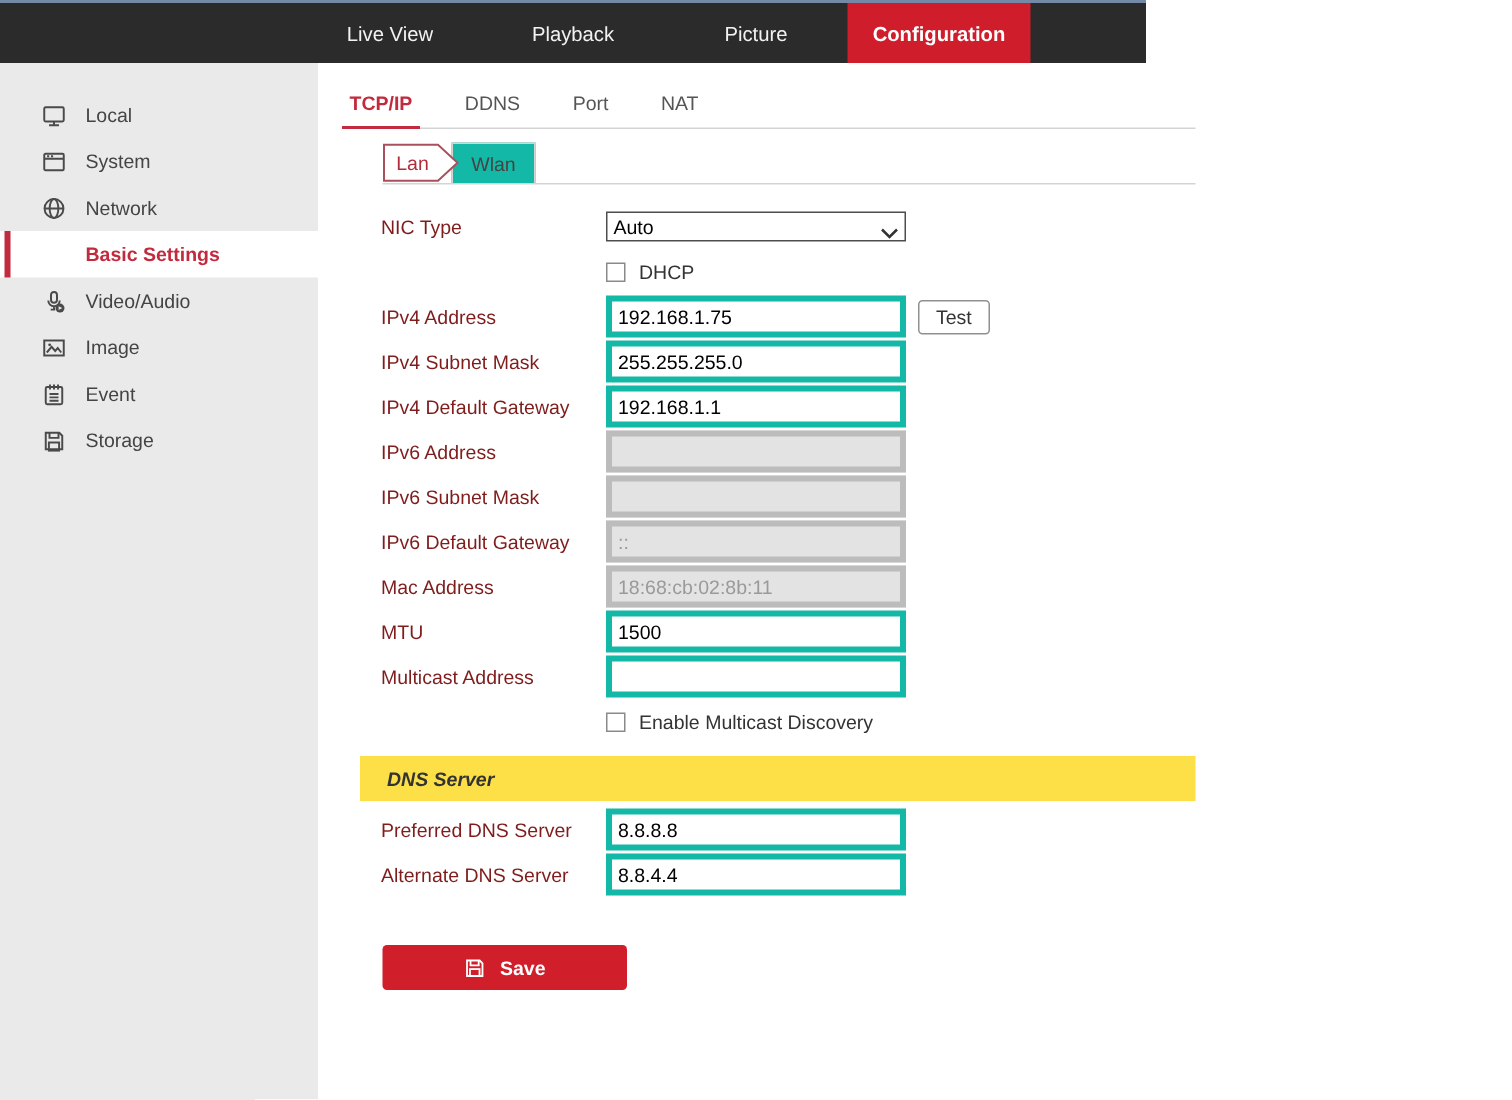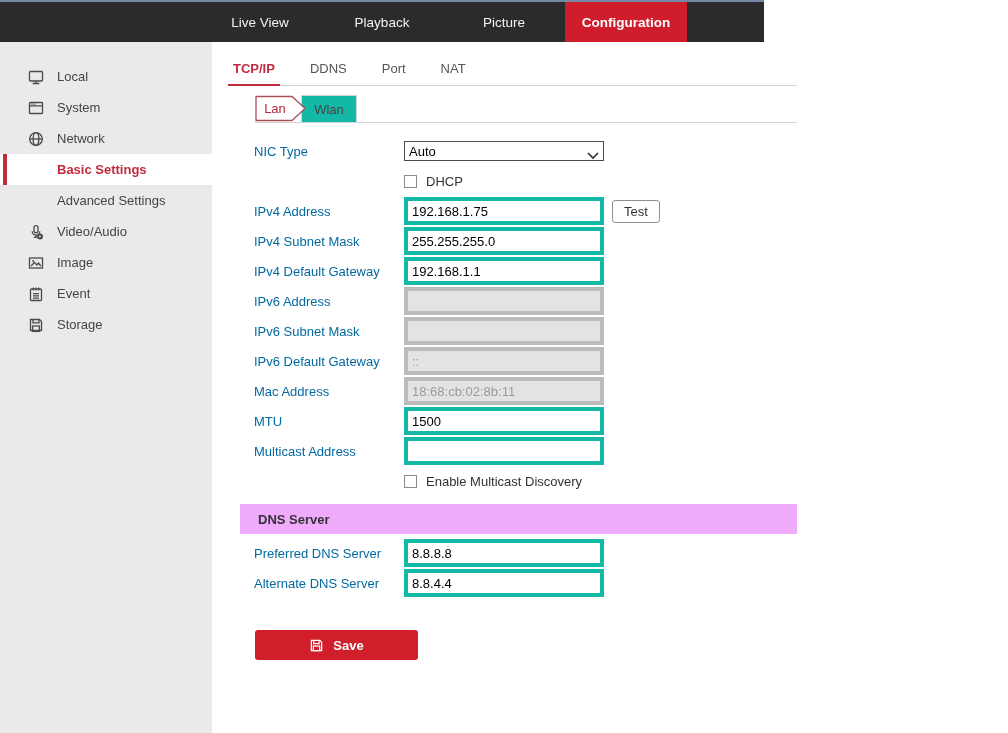--- a/index.html
+++ b/index.html
@@ -46,40 +46,40 @@
   .subtab-lan .st-label { position:absolute; left:0; top:0; width:40px; height:27px;
         display:flex; align-items:center; justify-content:center;
         color:#b32c3c; font-size:13px; }
   .subtab-wlan { width:56px; height:27px; margin-left:-6px; background:#14b8a6;
         border:1px solid #d4d4d4; border-bottom:none; display:flex; align-items:center;
         justify-content:center; font-size:13px; color:#444; cursor:pointer; }
 
   
   .form { margin:13px 0 0 42px; }
   .row { display:flex; align-items:center; height:30px; }
-  .flabel { width:150px; font-size:13px; color:#0369a1; flex:0 0 150px; }
+  .flabel { width:150px; font-size:13px; color:#7f1d1d; flex:0 0 150px; }
   input.txt { width:200px; height:20px; border:4px solid #14b8a6; background:#fff;
               font-family:"Liberation Sans",sans-serif; font-size:13px; color:#000;
               padding:10px 4px; outline:none; }
   input.txt:disabled { background:#e3e3e3; border-color:#bcbcbc; color:#9a9a9a; }
   .sel { position:relative; width:200px; height:20px; border:1px solid #4d4d4d; background:#fff;
          display:flex; align-items:center; font-size:13px; color:#000; padding-left:4px;
          cursor:pointer; }
   .sel .chev { position:absolute; right:4px; top:6px; }
   .btn { margin-left:8px; height:23px; padding:0 11px; background:#fff;
          border:1px solid #909090; border-radius:3px; font-family:"Liberation Sans",sans-serif;
          font-size:13px; color:#333; cursor:pointer; }
   .chk-row { padding-left:150px; }
   input.chk { appearance:none; -webkit-appearance:none; width:13px; height:13px;
               border:1px solid #8a8a8a; background:#fff; cursor:pointer; }
   .chk-label { font-size:13px; color:#333; margin-left:9px; }
 
-  .dns-band { margin:8px 0 0 28px; width:557px; height:30px; background:#f0abfc;
+  .dns-band { margin:8px 0 0 28px; width:557px; height:30px; background:#fde047;
               display:flex; align-items:center; padding-left:18px;
-              font-size:13px; font-weight:bold; color:#333; }
+              font-size:13px; font-weight:bold; color:#333;font-style:italic; }
   .dns-rows { margin:4px 0 0 42px; }
 
   .save-btn { margin:32px 0 0 43px; width:163px; height:30px; background:#d01f2b;
               border:none; border-radius:3px; color:#fff; font-size:13px; font-weight:bold;
               display:flex; align-items:center; justify-content:center; cursor:pointer;
               font-family:"Liberation Sans",sans-serif; }
   .save-btn svg { margin-right:9px; }
   .save-btn path, .save-btn rect { stroke:#fff; stroke-width:1.3; fill:none; }
 </style>
 </head>
@@ -126,23 +126,20 @@
             <path d="M1.7 8h12.6"></path>
           </svg>
       </span>
       <span class="slabel">Network</span>
     </div>
 
     <div class="side-item sub active">
       <span class="slabel">Basic Settings</span>
     </div>
 
-    <div class="side-item sub">
-      <span class="slabel">Advanced Settings</span>
-    </div>
 
     <div class="side-item">
       <span class="sicon">
         <svg width="16" height="16" viewBox="0 0 16 16">
             <rect x="6" y="1.6" width="4" height="7.2" rx="2"></rect>
             <path d="M4.2 7.3c0 2.2 1.7 3.9 3.8 3.9s3.8-1.7 3.8-3.9M8 11.2v2.1M5.8 13.4h3"></path>
             <circle class="fill" cx="12" cy="12.4" r="3"></circle>
             <path class="wfill" d="M11.1 11.2l2.4 1.2-2.4 1.2z"></path>
           </svg>
       </span>

